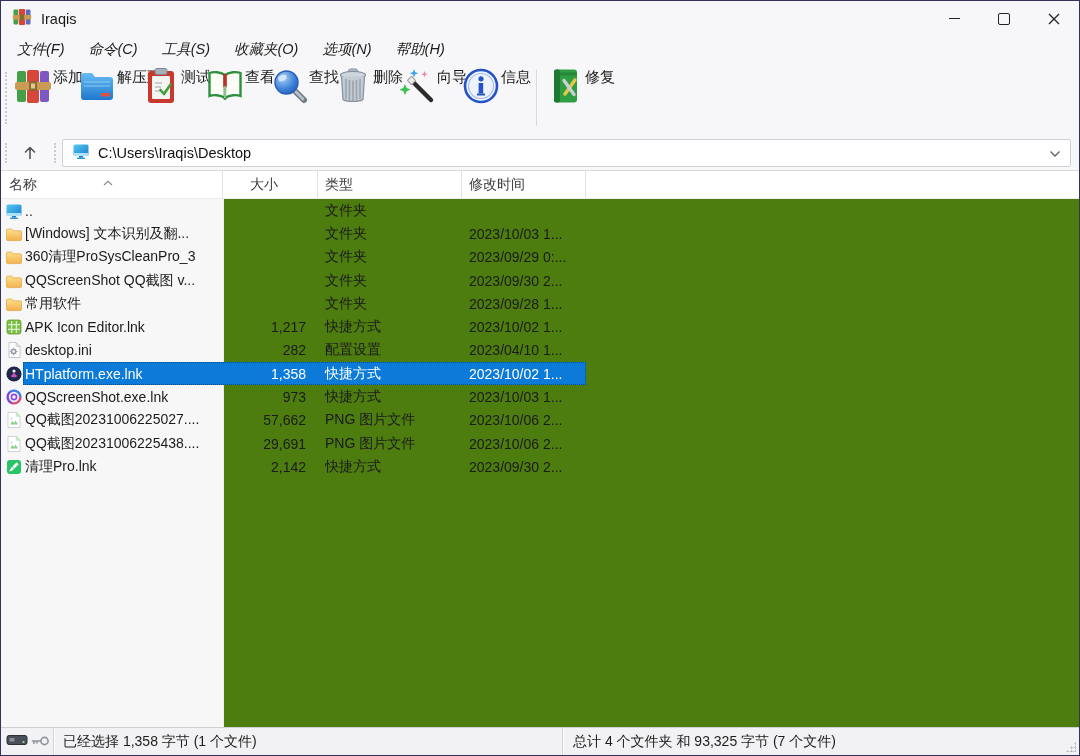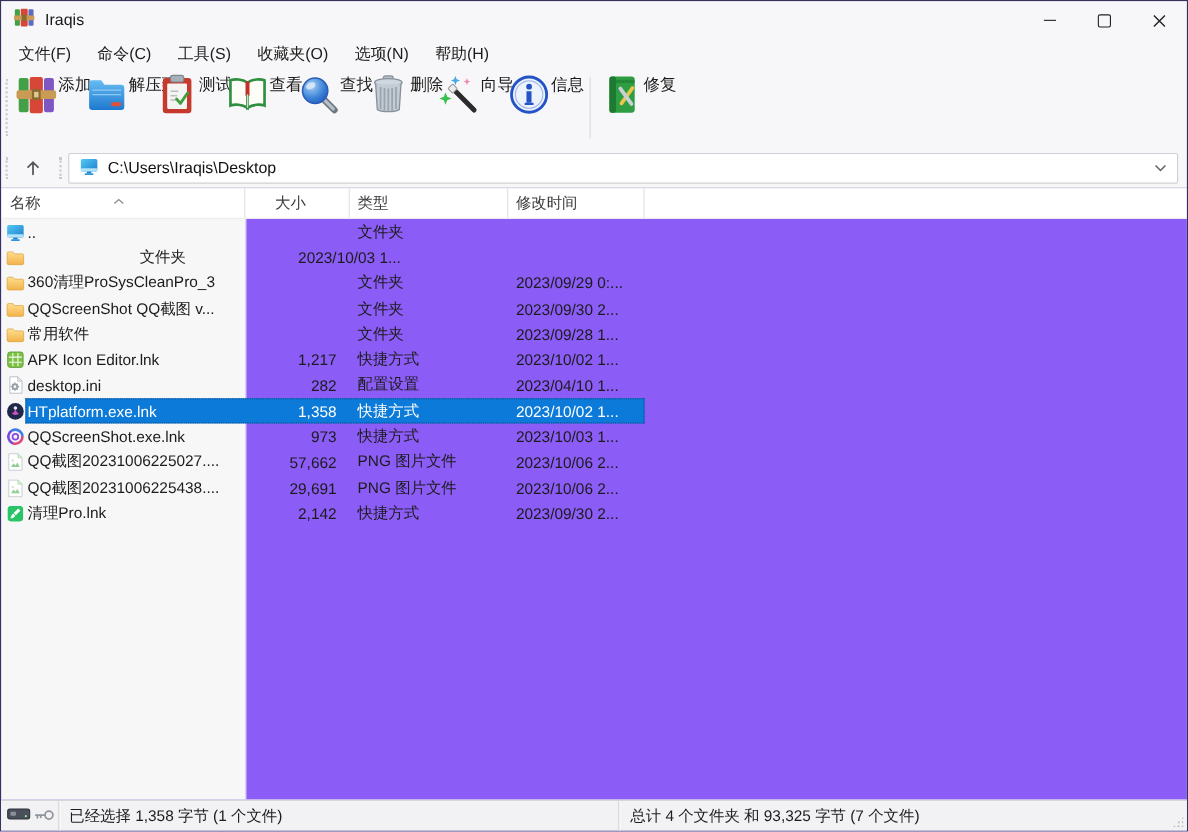--- a/index.html
+++ b/index.html
@@ -8,41 +8,41 @@
 
   
   .titlebar{flex:0 0 35px;display:flex;align-items:center;padding-left:11px;position:relative;}
   .title-text{font-size:14.5px;color:#191919;margin-left:9px;}
   .win-controls{position:absolute;right:0;top:0;height:100%;display:flex;}
   .wc{width:50px;height:100%;display:flex;align-items:center;justify-content:center;}
   .min-glyph{width:11px;border-top:1.4px solid #222;display:block;}
   .max-glyph{width:10px;height:10px;border:1.3px solid #222;border-radius:2px;display:block;}
 
   
-  .menubar{flex:0 0 26px;display:flex;align-items:center;padding-left:4px;}
+  .menubar{flex:0 0 26px;display:flex;align-items:center;padding-left:4px;font-style:italic;}
   .menu-item{font-size:14.5px;color:#1c1c1c;padding:3px 12px;cursor:default;}
 
   
   .toolbar{flex:0 0 74px;display:flex;align-items:flex-start;padding-left:12px;position:relative;}
   .tgrip{position:absolute;left:4px;top:10px;bottom:12px;border-left:2px dotted #c9c9d2;}
   .tbtn{width:64px;display:flex;flex-direction:row;align-items:flex-start;padding-top:4px;}
   .tbtn svg{display:block;}
   .tlabel{font-size:15px;color:#1c1c1c;margin-top:2px;white-space:nowrap;}
   .tsep{width:1px;height:56px;background:#d9d9de;margin:8px 8px 0 11px;}
 
   
   .addrbar{flex:0 0 34px;display:flex;align-items:center;position:relative;}
   .agrip1{position:absolute;left:4px;top:7px;bottom:7px;border-left:2px dotted #c9c9d2;}
   .upbtn{width:38px;height:28px;margin-left:10px;display:flex;align-items:center;justify-content:center;border-radius:3px;}
   .agrip2{margin-left:5px;height:20px;border-left:2px dotted #c9c9d2;}
   .combo{flex:1;height:26px;margin:0 8px 0 6px;background:#fff;border:1px solid #cfcfd6;border-radius:2px;display:flex;align-items:center;padding:0 9px;}
   .combo .path{font-size:14.5px;color:#111;margin-left:8px;flex:1;white-space:nowrap;overflow:hidden;}
 
   
-  .listpanel{flex:1;display:flex;flex-direction:column;background:#8b5cf6;border-top:1px solid #d9d9de;overflow:hidden;}
+  .listpanel{flex:1;display:flex;flex-direction:column;background:#4d7c0f;border-top:1px solid #d9d9de;overflow:hidden;}
   .hdr{flex:0 0 27px;display:flex;background:#fff;border-bottom:1px solid #ececf0;font-size:14px;color:#3c3c3c;}
   .hcell{display:flex;align-items:center;box-sizing:border-box;white-space:nowrap;}
   .h-name{width:222px;padding-left:8px;border-right:1px solid #e1e1e6;position:relative;}
   .h-size{width:95px;justify-content:center;padding-right:12px;border-right:1px solid #e1e1e6;}
   .h-type{width:144px;padding-left:7px;border-right:1px solid #e1e1e6;}
   .h-date{width:124px;padding-left:7px;border-right:1px solid #e1e1e6;}
   .sortcaret{position:absolute;left:102px;top:2px;}
 
   .lbody{flex:1;position:relative;}
   .coltint{position:absolute;left:0;top:0;bottom:0;width:222px;background:#f7f7f8;}
@@ -315,20 +315,21 @@
             <svg width="18" height="18" viewBox="0 0 18 18">
               <defs>
                 <linearGradient id="fg" x1="0" y1="0" x2="0" y2="1">
                   <stop offset="0" stop-color="#ffdf8e"></stop>
                   <stop offset="1" stop-color="#f2b24b"></stop>
                 </linearGradient>
               </defs>
               <path d="M1.5 5.2a1.2 1.2 0 0 1 1.2-1.2h4l1.6 1.8h7a1.2 1.2 0 0 1 1.2 1.2v7.3a1.3 1.3 0 0 1-1.3 1.3H2.8a1.3 1.3 0 0 1-1.3-1.3z" fill="url(#fg)" stroke="#d89b2e" stroke-width=".6"></path>
             </svg>
           </span>
+          <span class="fcell c-name">[Windows] 文本识别及翻...</span>
           <span class="fcell c-size"></span>
           <span class="fcell c-type">文件夹</span>
           <span class="fcell c-date">2023/10/03 1...</span>
         </div>
         <div class="frow">
           <span class="fic">
             <svg width="18" height="18" viewBox="0 0 18 18">
               <defs>
                 <linearGradient id="fg" x1="0" y1="0" x2="0" y2="1">
                   <stop offset="0" stop-color="#ffdf8e"></stop>

